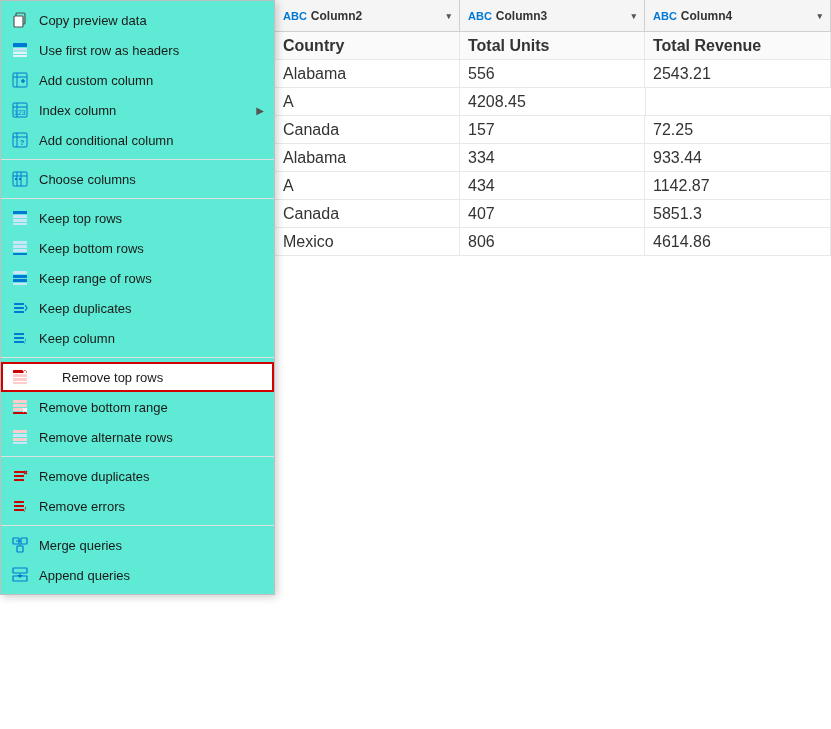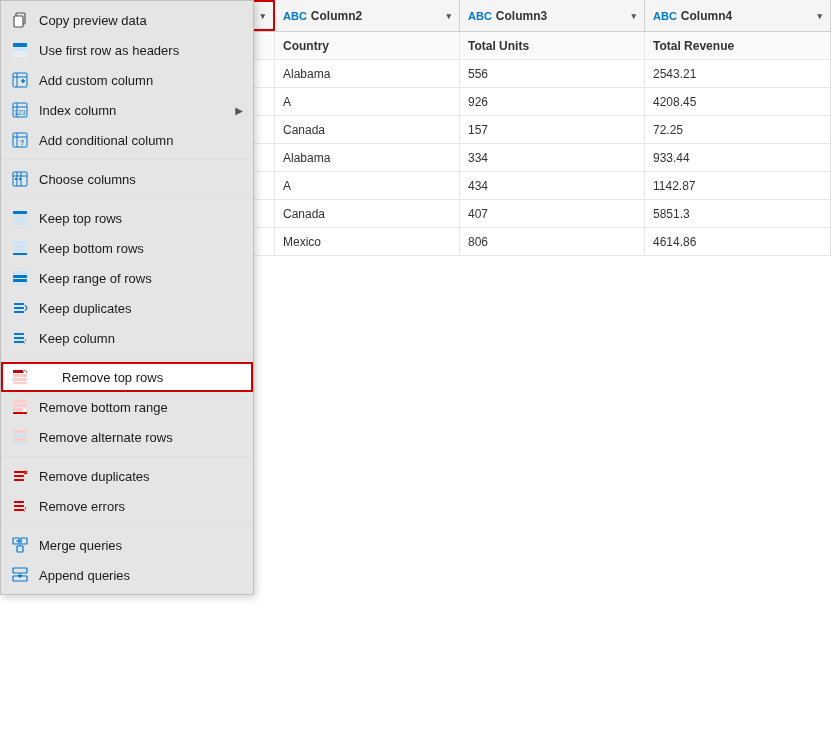--- a/index.html
+++ b/index.html
@@ -73,41 +73,41 @@
       display: flex;
       height: 28px;
       border-bottom: 1px solid #e8e8e8;
     }
 
     .table-cell {
       display: flex;
       align-items: center;
       padding: 0 8px;
       border-right: 1px solid #e8e8e8;
-      font-size: 12px;
+      font-size: 16px;
       color: #333;
     }
 
     .table-cell:first-child { width: 275px; }
     .table-cell.c2 { width: 185px; }
     .table-cell.c3 { width: 185px; }
     .table-cell.c4 { width: 186px; }
 
     .table-row:nth-child(1) .table-cell {
       font-weight: 600;
       background: #fafafa;
     }
 
     
     .context-menu {
       position: absolute;
       top: 0;
       left: 0;
-      width: 254px;
-      background: #e5e5e5;
+      width: 275px;
+      background: #5eead4;
       border: 1px solid #c0c0c0;
       box-shadow: 2px 2px 8px rgba(0,0,0,0.2);
       z-index: 100;
       padding: 4px 0;
     }
 
     .menu-item {
       display: flex;
       align-items: center;
       padding: 6px 10px;
@@ -201,21 +201,20 @@
     </div>
     <div class="table-row">
       <div class="table-cell"></div>
       <div class="table-cell c2">Alabama</div>
       <div class="table-cell c3">556</div>
       <div class="table-cell c4">2543.21</div>
     </div>
     <div class="table-row">
       <div class="table-cell"></div>
       <div class="table-cell c2">A</div>
-      <div class="table-cell c3">926</div>
       <div class="table-cell c4">4208.45</div>
     </div>
     <div class="table-row">
       <div class="table-cell"></div>
       <div class="table-cell c2">Canada</div>
       <div class="table-cell c3">157</div>
       <div class="table-cell c4">72.25</div>
     </div>
     <div class="table-row">
       <div class="table-cell"></div>

